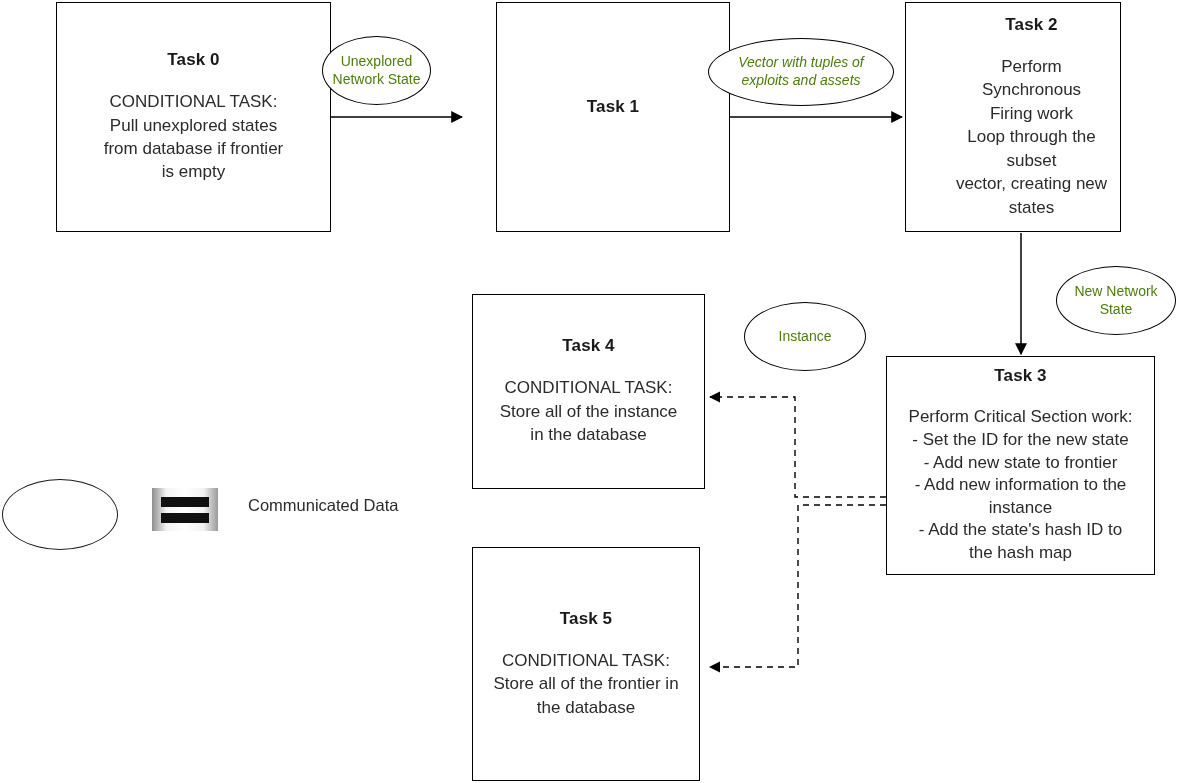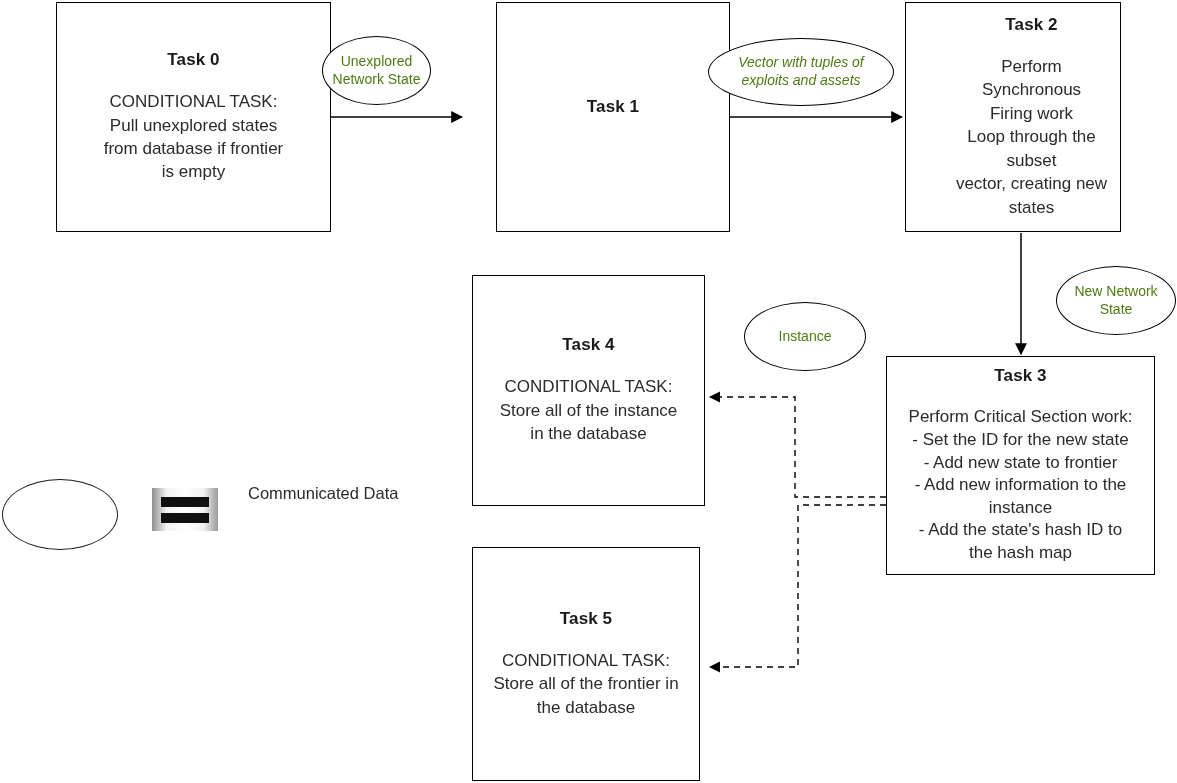--- a/index.html
+++ b/index.html
@@ -153,21 +153,21 @@
     <div class="node-title">Task 3</div>
     <div class="node-body tight">Perform Critical Section work:
 - Set the ID for the new state
 - Add new state to frontier
 - Add new information to the
 instance
 - Add the state's hash ID to
 the hash map</div>
   </div>
 
-  <div class="node-box" style="left:472px; top:275px; width:233px; height:231px;">
+  <div class="node-box" style="left:472px; top:294px; width:233px; height:195px;">
     <div class="node-title">Task 4</div>
     <div class="node-body">CONDITIONAL TASK:
 Store all of the instance
 in the database</div>
   </div>
 
   <div class="node-box" style="left:472px; top:547px; width:228px; height:234px;">
     <div class="node-title">Task 5</div>
     <div class="node-body">CONDITIONAL TASK:
 Store all of the frontier in
@@ -194,15 +194,15 @@
   </div>
 
 
   <div class="legend-shape" style="left:2px; top:479px; width:116px; height:71px;"></div>
 
   <div class="legend-icon" style="left:152px; top:488px; width:66px; height:43px;">
     <span class="bar"></span>
     <span class="bar"></span>
   </div>
 
-  <div class="legend-label" style="left:248px; top:484px;">Communicated Data</div>
+  <div class="legend-label" style="left:248px; top:496px;">Communicated Data</div>
 
 </div>
 
 </body></html>

